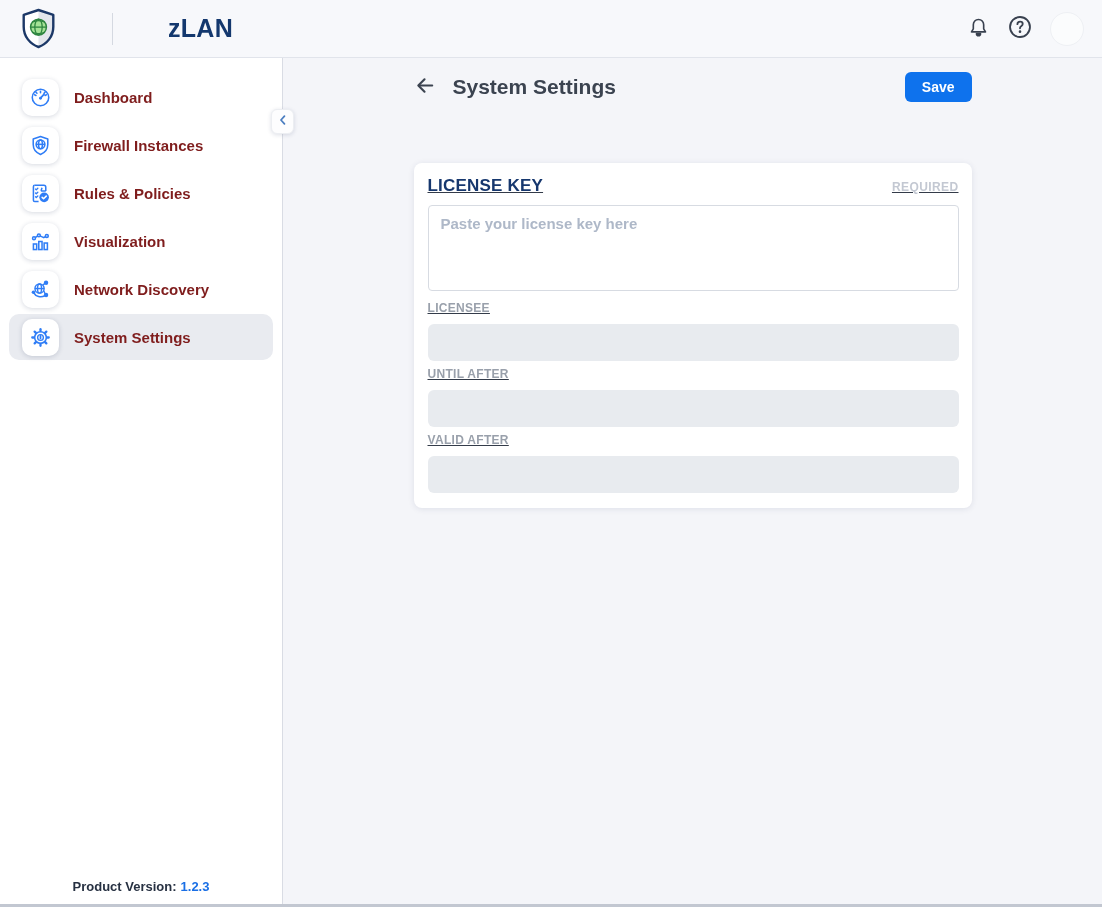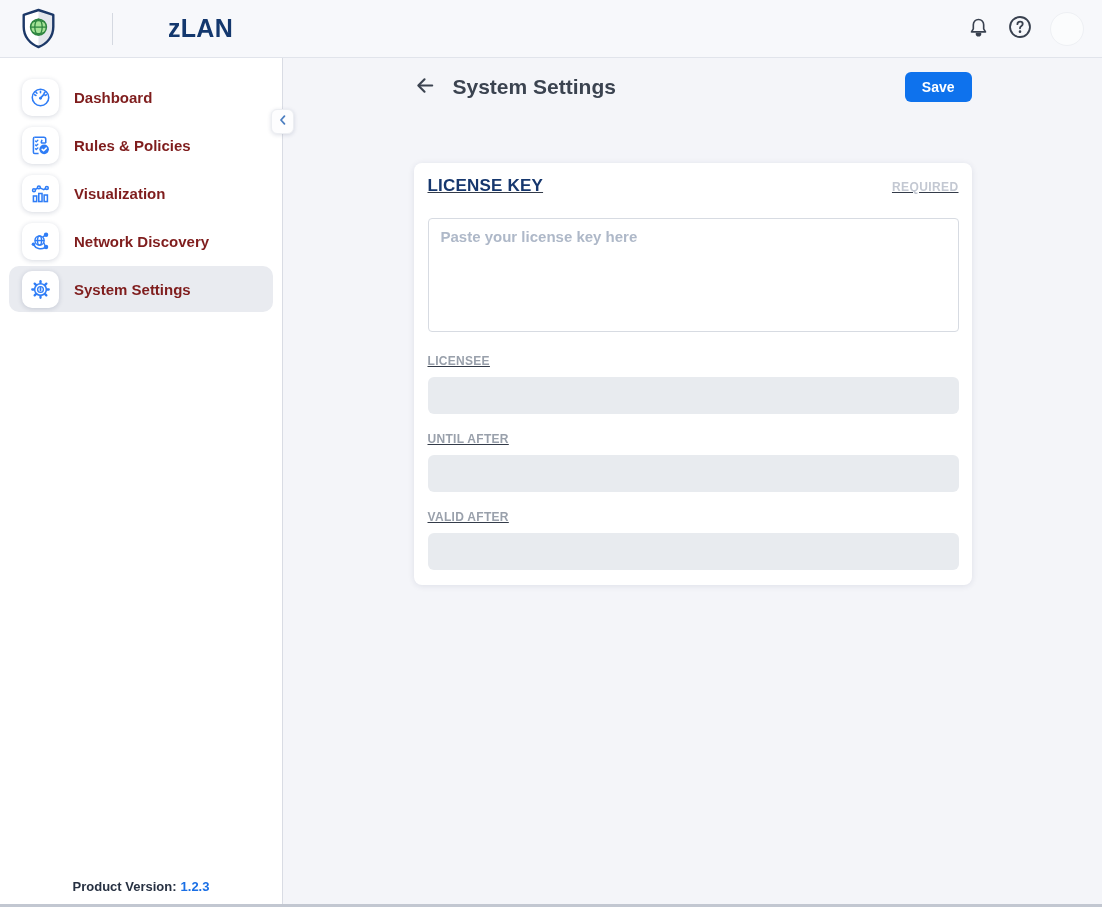--- a/index.html
+++ b/index.html
@@ -131,36 +131,36 @@
     letter-spacing: 0.2px;
   }
   .required-tag {
     font-size: 12px;
     font-weight: 700;
     color: #c3c8d2;
     letter-spacing: 0.4px;
   }
   .license-textarea {
     width: 100%;
-    height: 114px;
-    margin-top: 22px;
+    height: 86px;
+    margin-top: 9px;
     border: 1px solid #d7dbe2;
     border-radius: 4px;
     padding: 9px 12px;
     resize: none;
     font-family: inherit;
     font-size: 15px;
     font-weight: 600;
     color: #3b4350;
     outline: none;
     background: #ffffff;
   }
   .license-textarea::placeholder { color: #aeb8c8; font-weight: 600; }
   .field-label {
-    margin-top: 18px;
+    margin-top: 6px;
     font-size: 12px;
     font-weight: 600;
     color: #99a0ab;
     letter-spacing: 0.3px;
   }
   .field-input {
     display: block;
     width: 100%;
     height: 37px;
     margin-top: 9px;
@@ -230,20 +230,31 @@
           <svg width="23" height="23" viewBox="0 0 24 24" fill="none" stroke="#2f7df6" stroke-width="1.6">
             <circle cx="12" cy="12" r="8.6"></circle>
             <path d="M12 5.4 V7 M5.8 9.2 L7.3 9.9 M18.2 9.2 L16.7 9.9 M7.2 6.4 L8.3 7.5 M16.8 6.4 L15.7 7.5" stroke-linecap="round"></path>
             <line x1="12" y1="12.6" x2="15.8" y2="8.4" stroke-width="1.8" stroke-linecap="round"></line>
             <circle cx="12" cy="12.8" r="1.5" fill="#2f7df6" stroke="none"></circle>
           </svg>
         </span>
         <span class="nav-label">Dashboard</span>
       </div>
 
+      <div class="nav-item">
+        <span class="icon-tile">
+          <svg width="23" height="23" viewBox="0 0 24 24" fill="none" stroke="#2f7df6" stroke-width="1.6">
+            <path d="M12 2.6 L19.6 5.2 V11 C19.6 16 16.4 19.6 12 21.4 C7.6 19.6 4.4 16 4.4 11 V5.2 Z" stroke-linejoin="round"></path>
+            <circle cx="12" cy="10.8" r="4.6"></circle>
+            <ellipse cx="12" cy="10.8" rx="2" ry="4.6"></ellipse>
+            <line x1="7.4" y1="10.8" x2="16.6" y2="10.8"></line>
+          </svg>
+        </span>
+        <span class="nav-label">Firewall Instances</span>
+      </div>
 
       <div class="nav-item">
         <span class="icon-tile">
           <svg width="23" height="23" viewBox="0 0 24 24" fill="none">
             <path d="M6 3.5 H15.5 C16.6 3.5 17.5 4.4 17.5 5.5 V9.5 M17.5 9.5 H14 C13 9.5 12.6 8.9 12.9 8 L13.6 6" stroke="#2f7df6" stroke-width="1.6" stroke-linejoin="round"></path>
             <path d="M6 3.5 C5.2 3.5 4.6 4.1 4.6 4.9 V19 C4.6 19.8 5.2 20.4 6 20.4 H10" stroke="#2f7df6" stroke-width="1.6"></path>
             <path d="M6.8 7.4 L7.6 8.2 L9.2 6.6 M6.8 11.4 L7.6 12.2 L9.2 10.6 M6.8 15.4 L7.6 16.2 L9.2 14.6" stroke="#2f7df6" stroke-width="1.4" stroke-linecap="round" stroke-linejoin="round"></path>
             <circle cx="15.8" cy="16" r="5" fill="#2f7df6"></circle>
             <path d="M13.7 16 L15.2 17.5 L18 14.7" stroke="#ffffff" stroke-width="1.6" fill="none" stroke-linecap="round" stroke-linejoin="round"></path>
           </svg>

